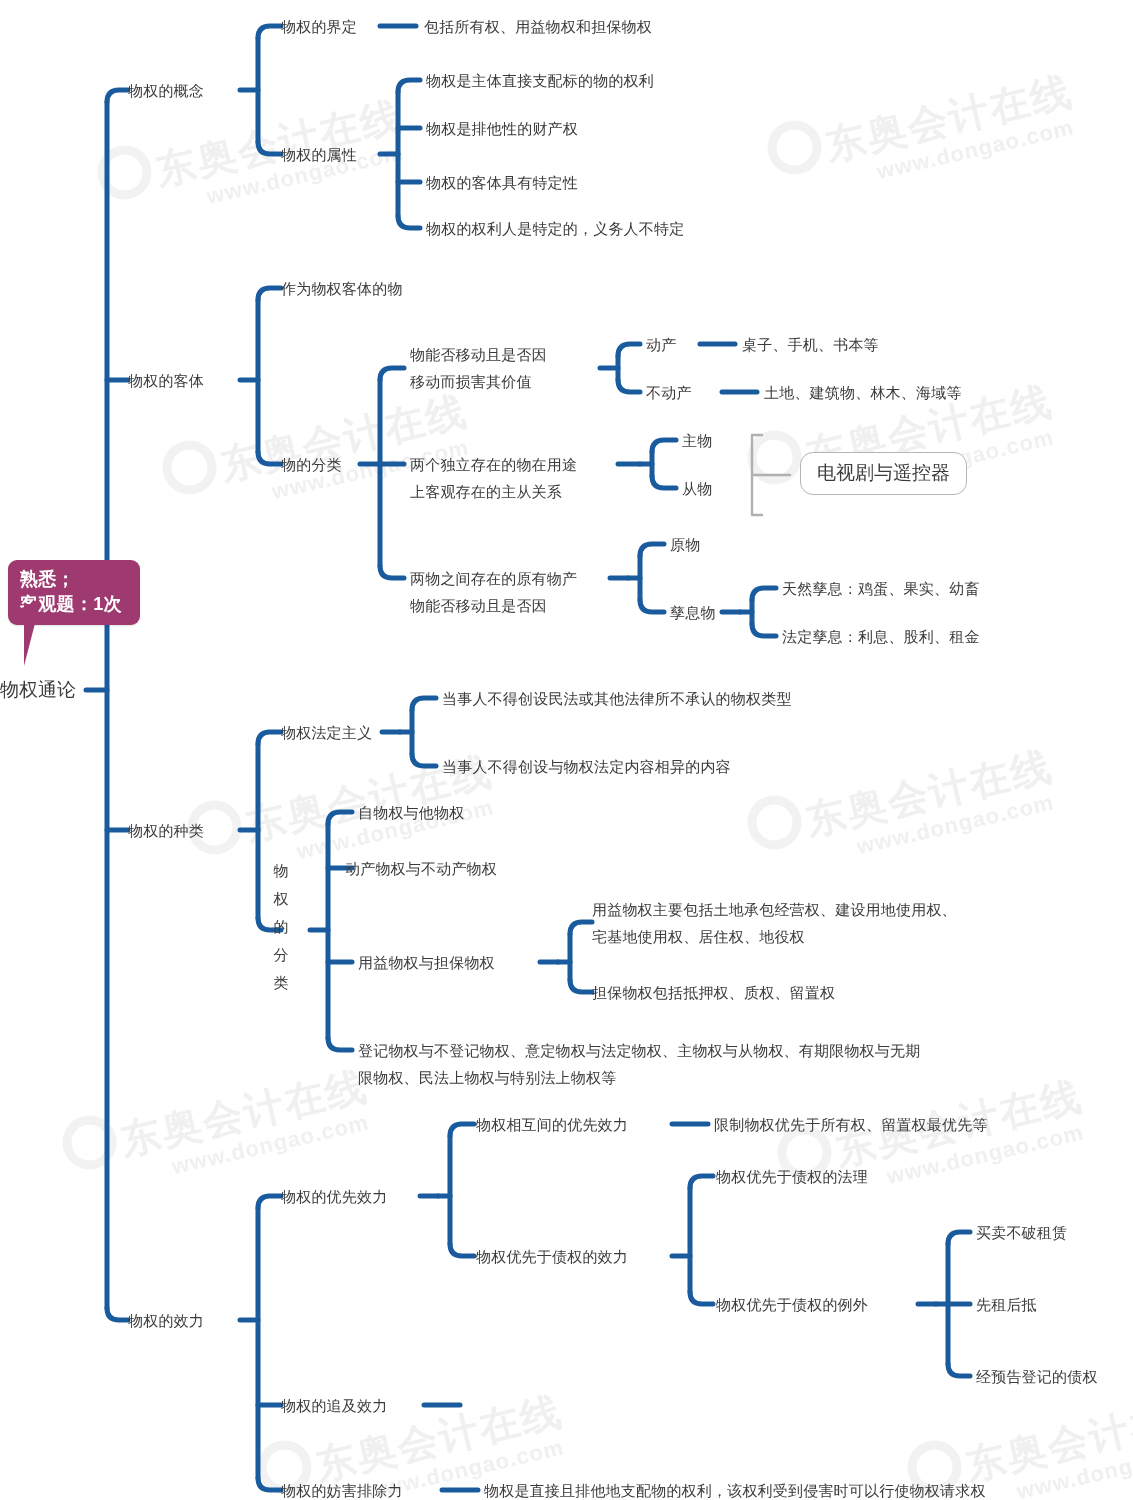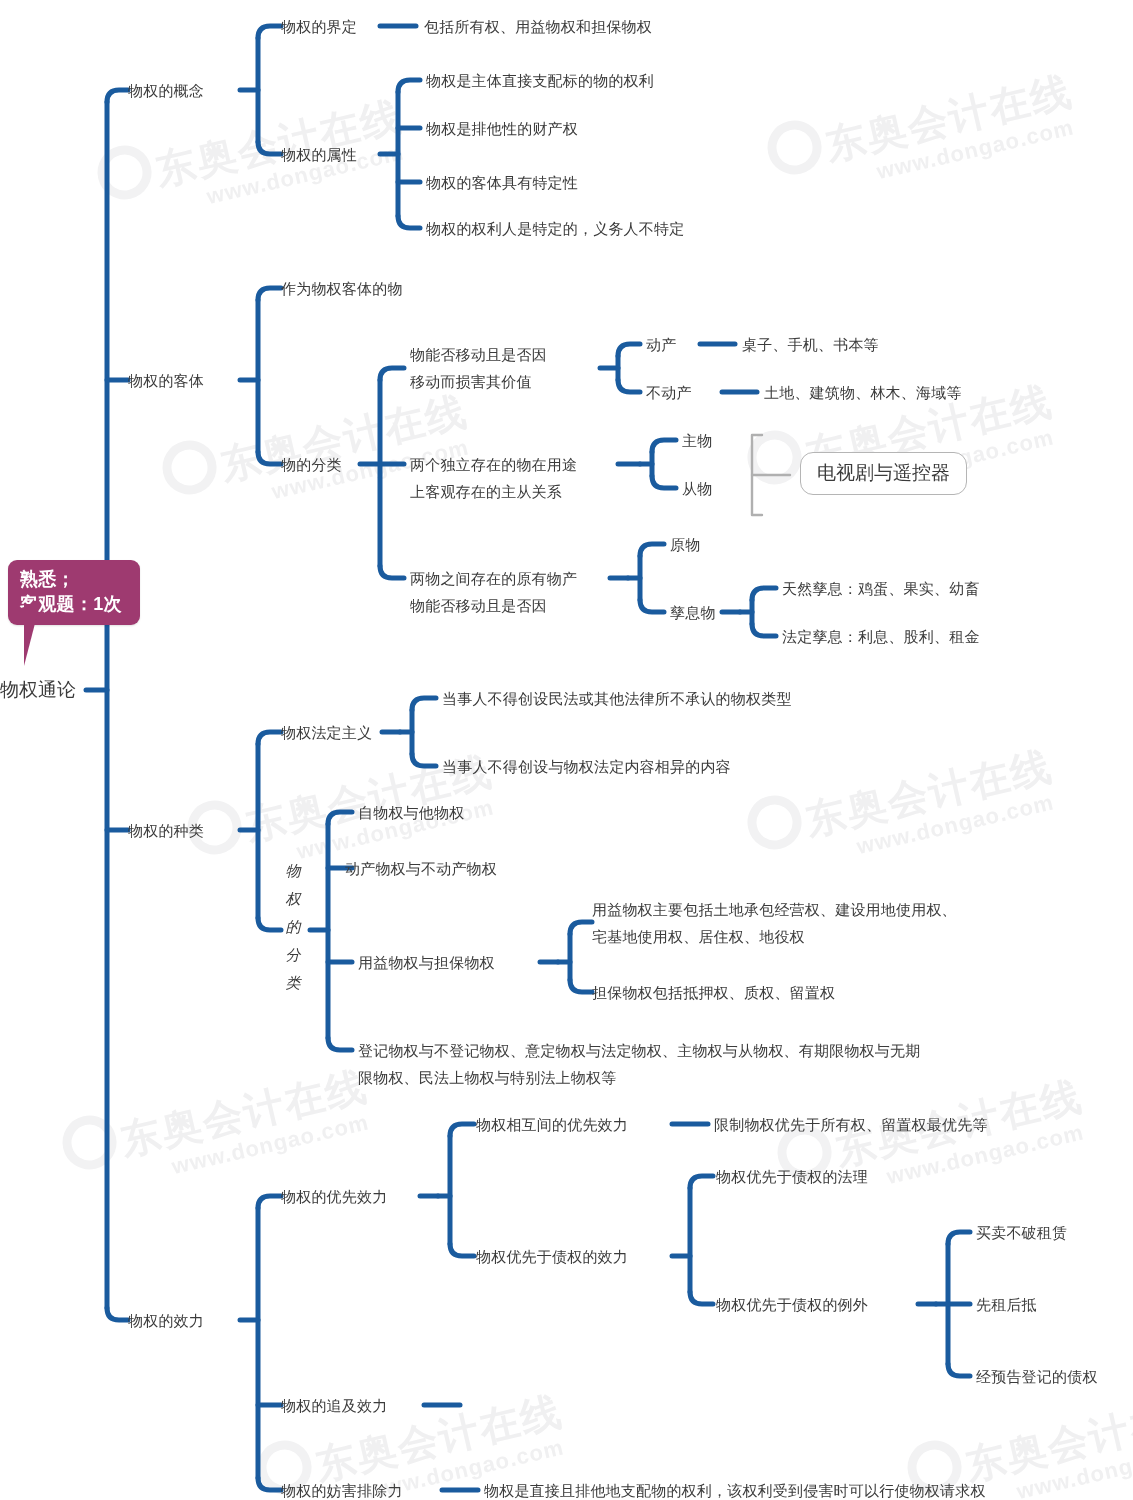--- a/index.html
+++ b/index.html
@@ -317,21 +317,21 @@
   <div class="node" style="left:670px;top:599px;">孳息物</div>
   <div class="node" style="left:782px;top:575px;">天然孳息：鸡蛋、果实、幼畜</div>
   <div class="node" style="left:782px;top:623px;">法定孳息：利息、股利、租金</div>
 
   <div class="node" style="left:128px;top:817px;">物权的种类</div>
 
   <div class="node" style="left:281px;top:719px;">物权法定主义</div>
   <div class="node" style="left:442px;top:685px;">当事人不得创设民法或其他法律所不承认的物权类型</div>
   <div class="node" style="left:442px;top:753px;">当事人不得创设与物权法定内容相异的内容</div>
 
-  <div class="node vert" style="left:282px;top:857px;font-style:italic;">物权的分类</div>
+  <div class="node vert" style="left:270px;top:857px;">物权的分类</div>
 
   <div class="node" style="left:358px;top:799px;">自物权与他物权</div>
   <div class="node" style="left:345px;top:855px;">动产物权与不动产物权</div>
   <div class="node" style="left:358px;top:949px;">用益物权与担保物权</div>
   <div class="node wrap" style="left:592px;top:896px;">用益物权主要包括土地承包经营权、建设用地使用权、
 宅基地使用权、居住权、地役权</div>
   <div class="node" style="left:592px;top:979px;">担保物权包括抵押权、质权、留置权</div>
   <div class="node wrap" style="left:358px;top:1037px;">登记物权与不登记物权、意定物权与法定物权、主物权与从物权、有期限物权与无期
 限物权、民法上物权与特别法上物权等</div>
 

